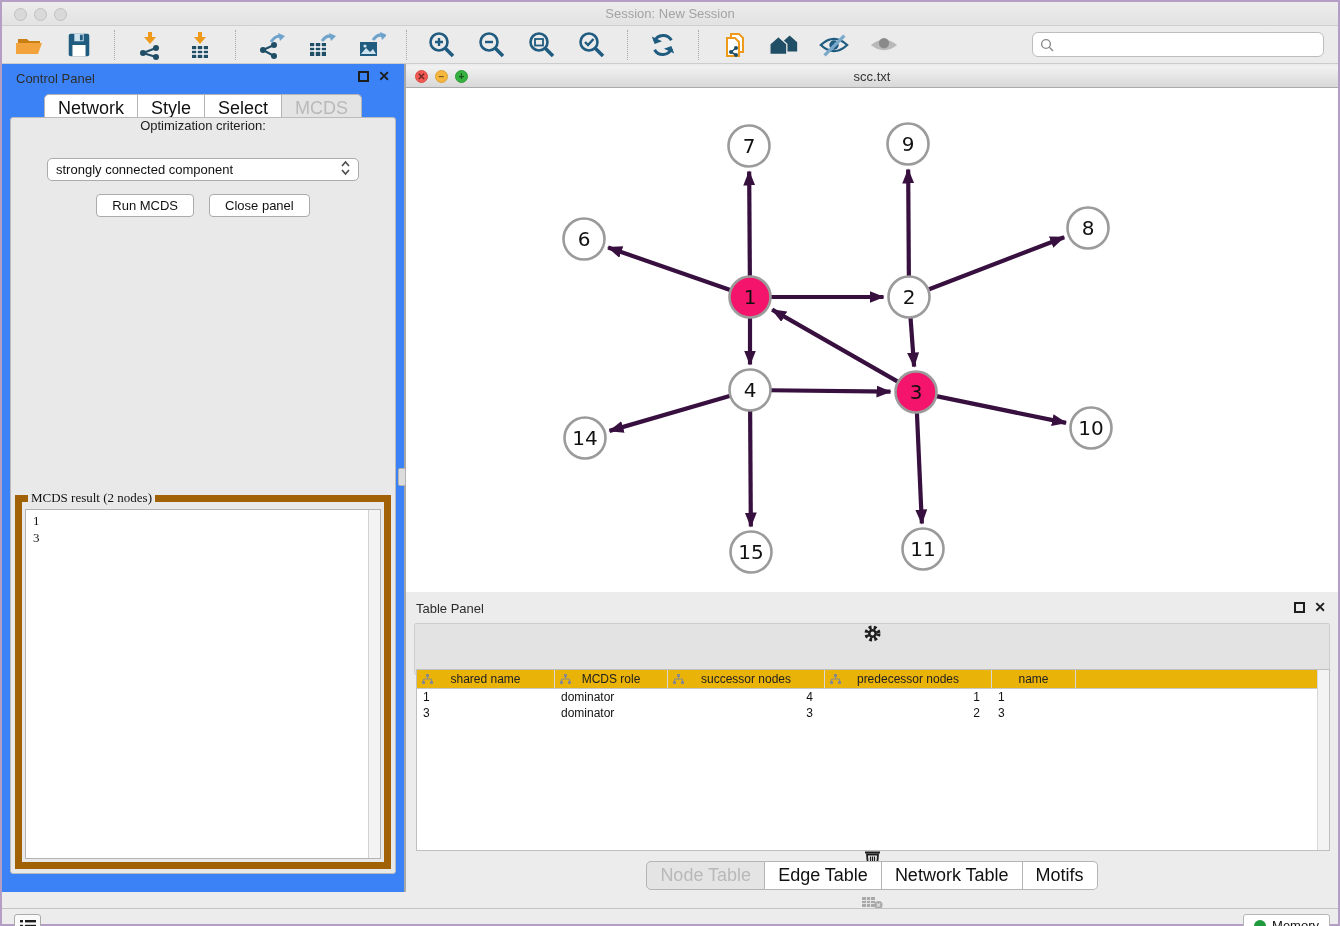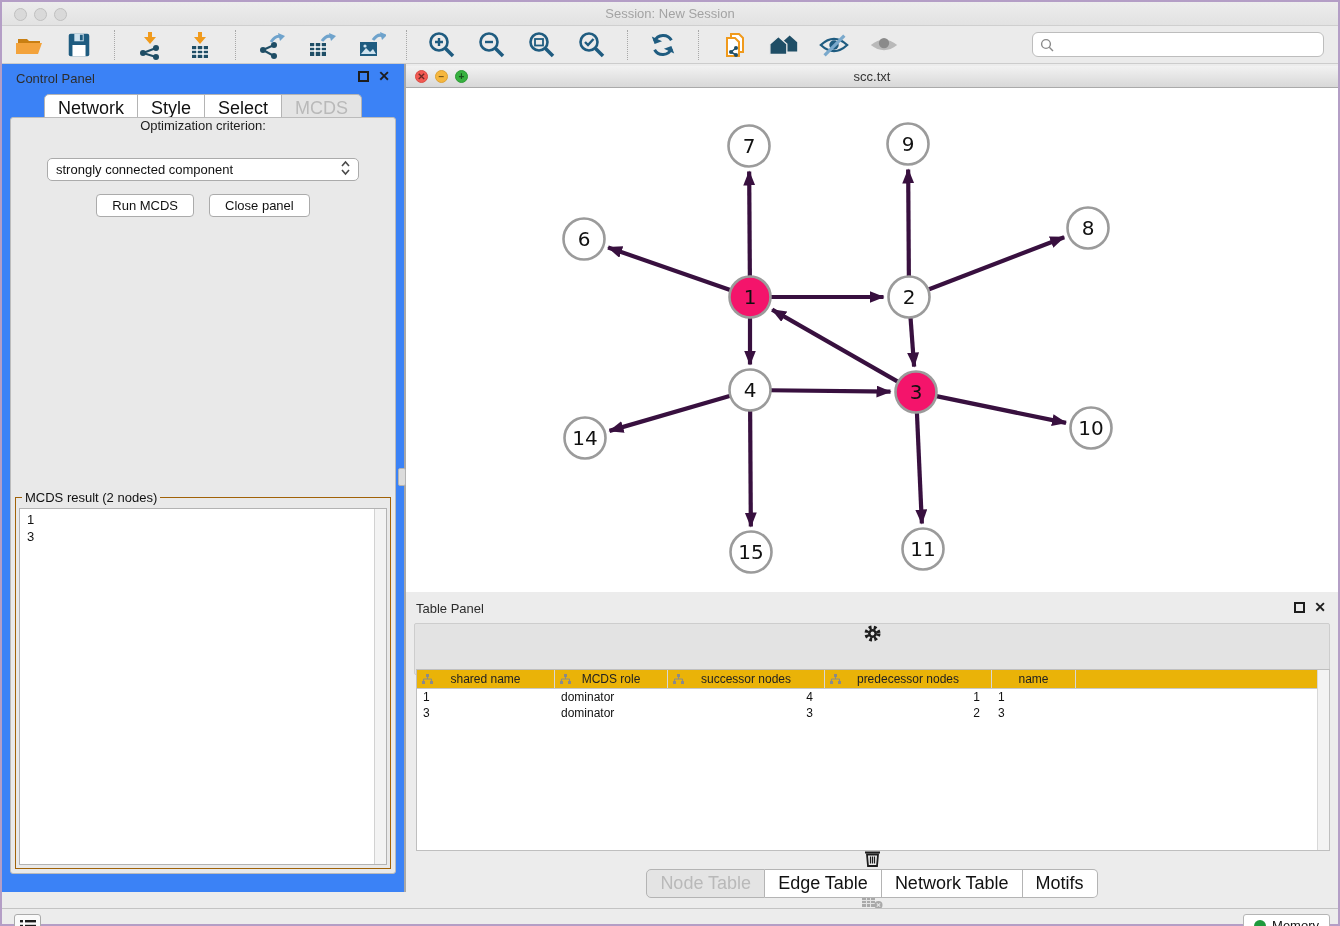--- a/index.html
+++ b/index.html
@@ -47,21 +47,21 @@
   .opt-label { text-align:center; font-size:13px; color:#1c1c1c; }
   .dropdown { position:absolute; left:36px; right:36px; top:40px; height:23px; background:#fff;
               border:1px solid #ababab; border-radius:5px; display:flex; align-items:center;
               padding:0 8px; font-size:13px; color:#111; }
   .dropdown .dd-caret { margin-left:auto; }
   .btn-row { position:absolute; top:76px; left:0; right:0; display:flex; justify-content:center; gap:15px; }
   .btn { background:#fff; border:1px solid #ababab; border-radius:4px; font-size:13px;
          padding:3px 15px; color:#111; }
 
   .mcds-fieldset { position:absolute; left:4px; right:4px; top:372px; bottom:4px;
-                   border:1px solid #a16207; padding:3px; }
+                   border:7px solid #a16207; padding:3px;font-family:Liberation Serif, serif; }
   .mcds-fieldset legend { font-size:13px; color:#111; padding:0 3px; margin-left:3px; }
   .mcds-result-box { position:relative; width:100%; height:100%; background:#fff; border:1px solid #b3b3b3; }
   .mcds-result-text { white-space:pre; font-size:13px; line-height:17px; padding:2px 7px; color:#111; }
   .vscroll { position:absolute; top:0; right:0; bottom:0; width:12px; background:#f3f3f3; border-left:1px solid #d2d2d2; }
 
   .split-handle { position:absolute; left:398px; top:468px; width:8px; height:18px;
                   background:#dcdcdc; border:1px solid #b3b3b3; border-radius:2px; }
   .vdivider { position:absolute; left:404px; top:64px; width:2px; bottom:34px; background:#a8a8a8; }
 
   
@@ -91,21 +91,21 @@
                 border:1px solid #bfbfbf; overflow:hidden; }
   .tr { display:flex; }
   .th-row { background:#eab308; border-bottom:1px solid #c9c9c9; height:19px; }
   .th { position:relative; display:flex; align-items:center; justify-content:center;
         font-size:12px; color:#222; border-right:1px solid #d7d7d7; height:100%; }
   .th .hicon { position:absolute; left:5px; top:4px; }
   .td { font-size:12px; color:#111; padding:1px 0 0 6px; height:16px; overflow:hidden; }
   .td.r { text-align:right; padding-right:12px; padding-left:0; }
   .table-scroll { position:absolute; top:0; right:0; bottom:0; width:12px; background:#f3f3f3; border-left:1px solid #d8d8d8; }
 
-  .tp-tabs { position:absolute; left:0; right:0; top:272px; display:flex; justify-content:center; }
+  .tp-tabs { position:absolute; left:0; right:0; top:264px; display:flex; justify-content:center; }
 
   
   .statusbar { position:absolute; left:2px; right:2px; bottom:2px; height:16px; background:#ececec;
                border-top:1px solid #c3c3c3; }
   .list-btn { position:absolute; left:12px; top:5px; width:27px; height:23px; background:#fafafa;
               border:1px solid #ababab; border-radius:3px; display:flex; align-items:center; justify-content:center; }
   .memory-btn { position:absolute; right:8px; top:5px; height:23px; background:#fff; border:1px solid #b5b5b5;
                 border-radius:3px; display:flex; align-items:center; gap:6px; padding:0 10px; font-size:13px; color:#111; }
   .mem-dot { width:12px; height:12px; border-radius:50%; }
 </style>

